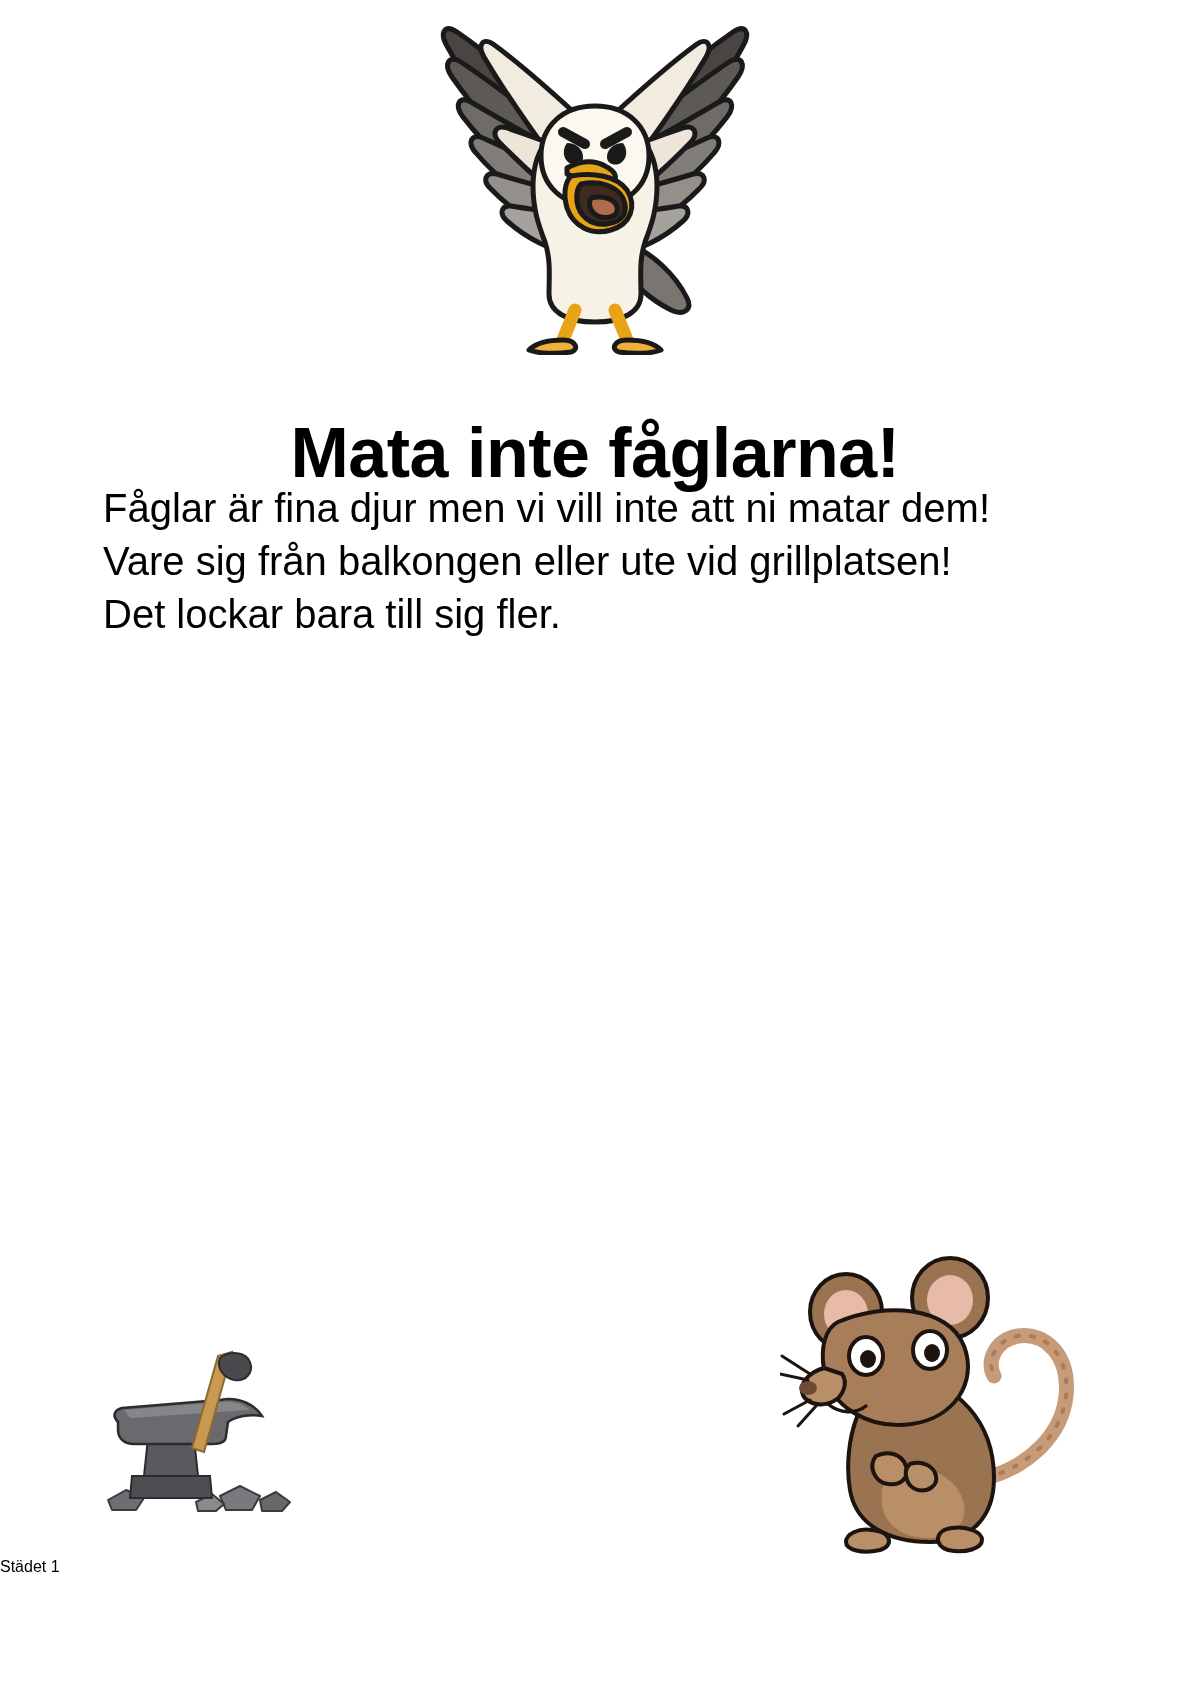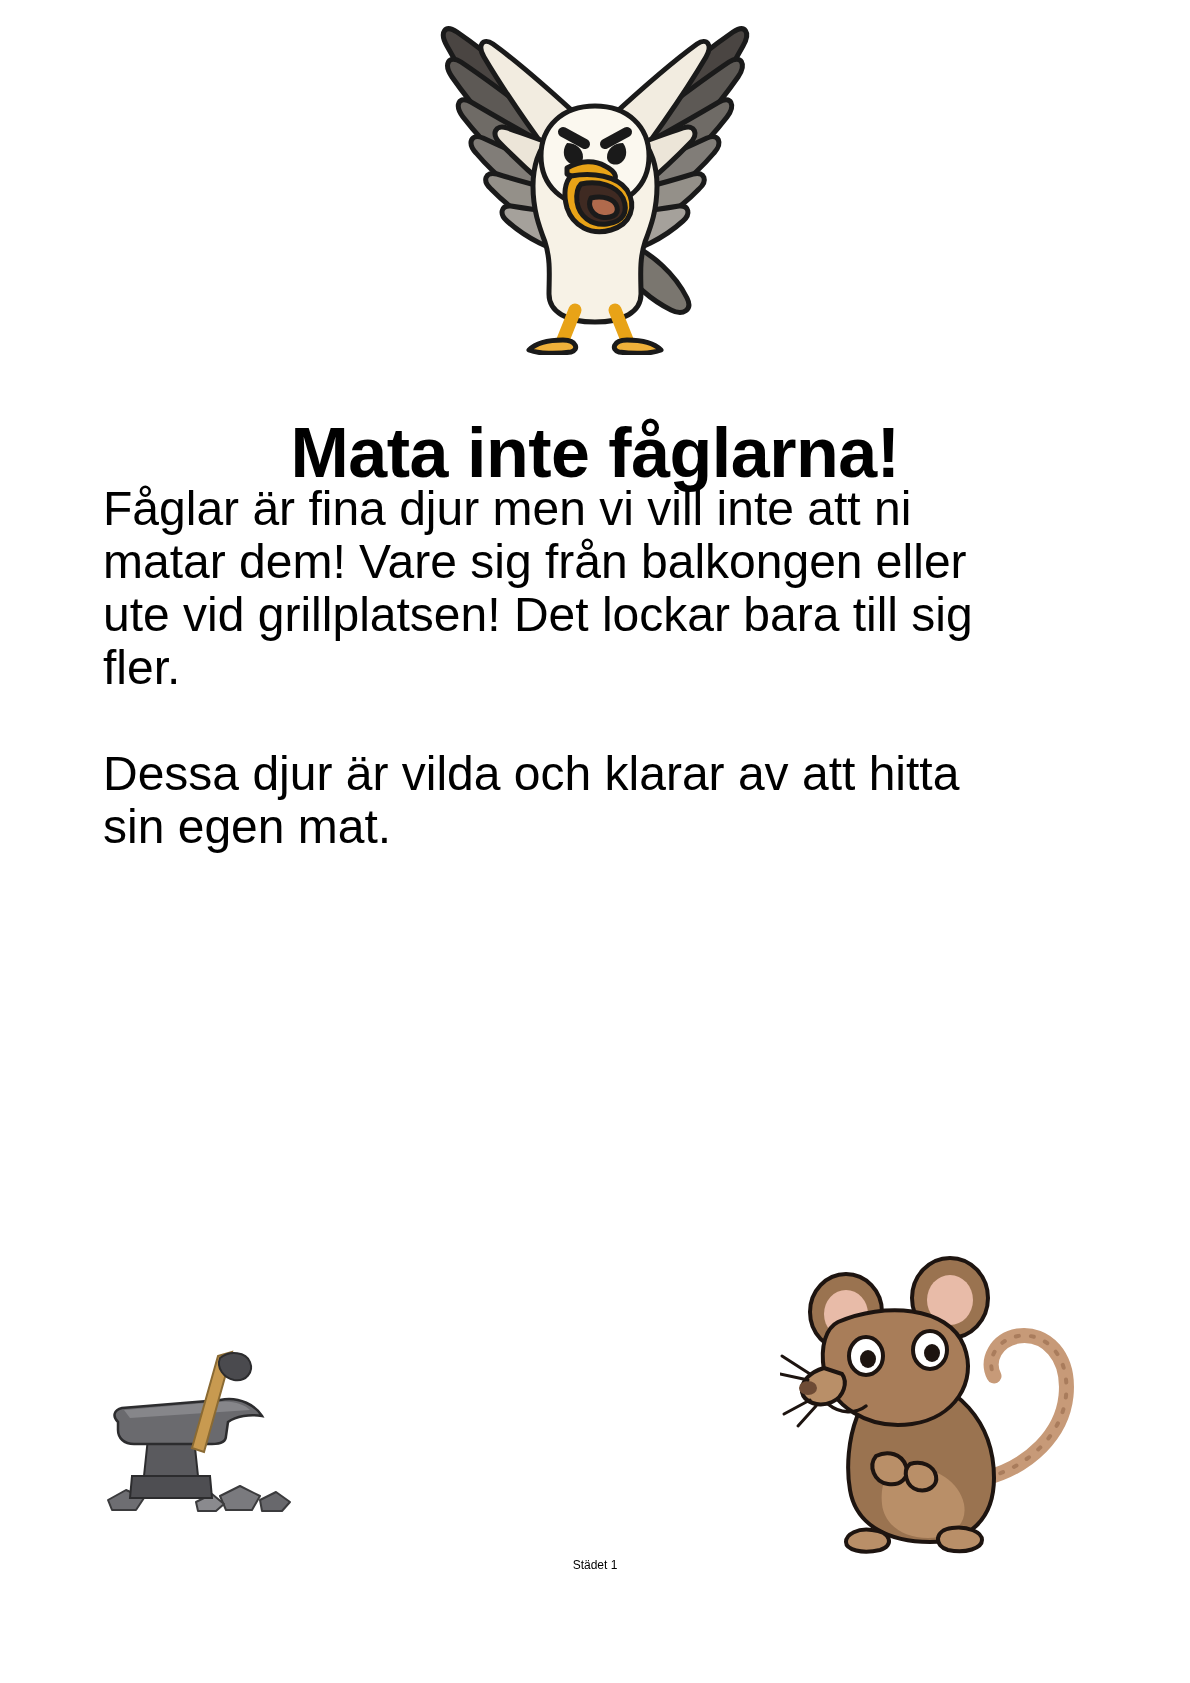--- a/index.html
+++ b/index.html
@@ -49,36 +49,36 @@
   }
 
   
   .body-copy {
     position: absolute;
     top: 482px;
     left: 103px;
     width: 890px;
   }
   .para {
-    font-size: 48px;
+    font-size: 40px;
     line-height: 53px;
     margin: 0 0 53px 0;
     color: #000;
     white-space: pre-line;
   }
   .para:last-child { margin-bottom: 0; }
 
   
   .footer {
     position: absolute;
     top: 1558px;
     left: 0;
     width: 1190px;
-    text-align: center;
-    font-size: 12px;
+    text-align: left;
+    font-size: 16px;
     color: #000;
   }
 
   
   .anvil-wrap {
     position: absolute;
     left: 100px;
     top: 1330px;
     width: 205px;
     height: 185px;
@@ -147,21 +147,20 @@
         <path d="M168 330 C152 330 140 334 134 340 C144 344 162 344 176 342 C184 340 182 330 168 330 Z" fill="#f0b13a"></path>
         <path d="M232 330 C248 330 260 334 266 340 C256 344 238 344 224 342 C216 340 218 330 232 330 Z" fill="#f0b13a"></path>
       </g>
     </svg>
   </div>
 
   <h1 class="title">Mata inte fåglarna!</h1>
 
   <div class="body-copy">
     <p class="para">Fåglar är fina djur men vi vill inte att ni matar dem! Vare sig från balkongen eller ute vid grillplatsen! Det lockar bara till sig fler.</p>
-    <p class="para">Dessa djur är vilda och klarar av att hitta sin egen mat.</p>
   </div>
 
   <div class="anvil-wrap">
     <svg viewBox="0 0 205 185" xmlns="http://www.w3.org/2000/svg">
 
       <g stroke="#3b3b3d" stroke-width="2" stroke-linejoin="round">
         <path d="M8 170 L26 160 L44 168 L36 180 L12 180 Z" fill="#6e6e72"></path>
         <path d="M120 166 L140 156 L160 166 L152 180 L126 180 Z" fill="#7a7a7e"></path>
         <path d="M160 170 L176 162 L190 172 L182 181 L162 181 Z" fill="#68686c"></path>
         <path d="M96 172 L112 164 L124 174 L116 181 L98 181 Z" fill="#8a8a8e"></path>

